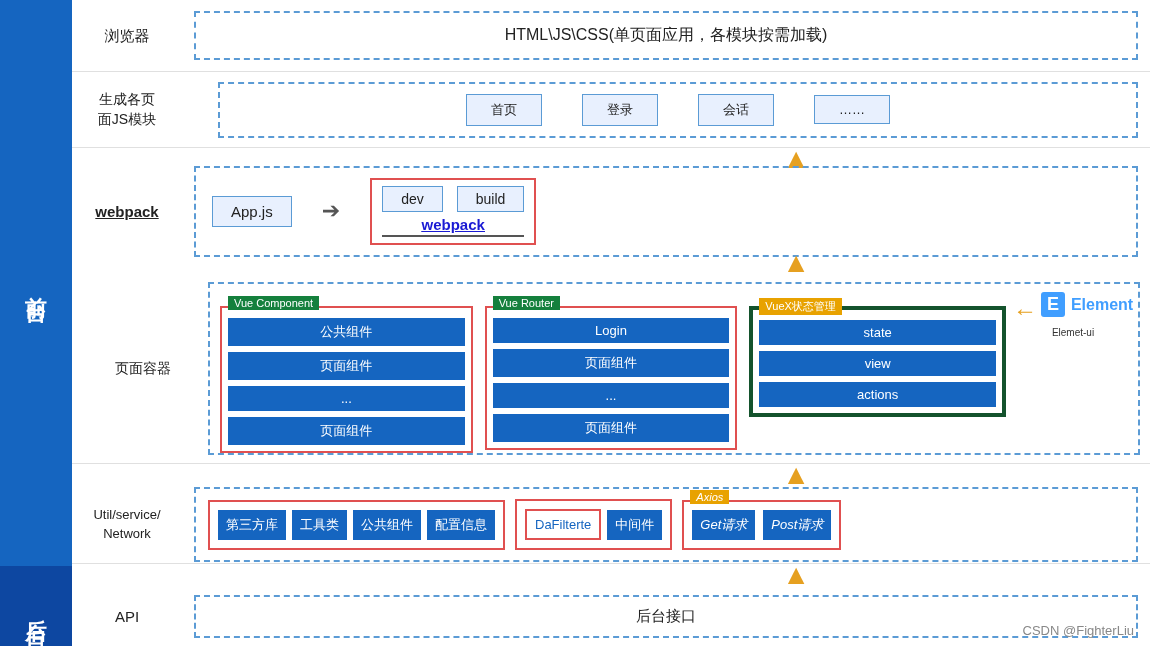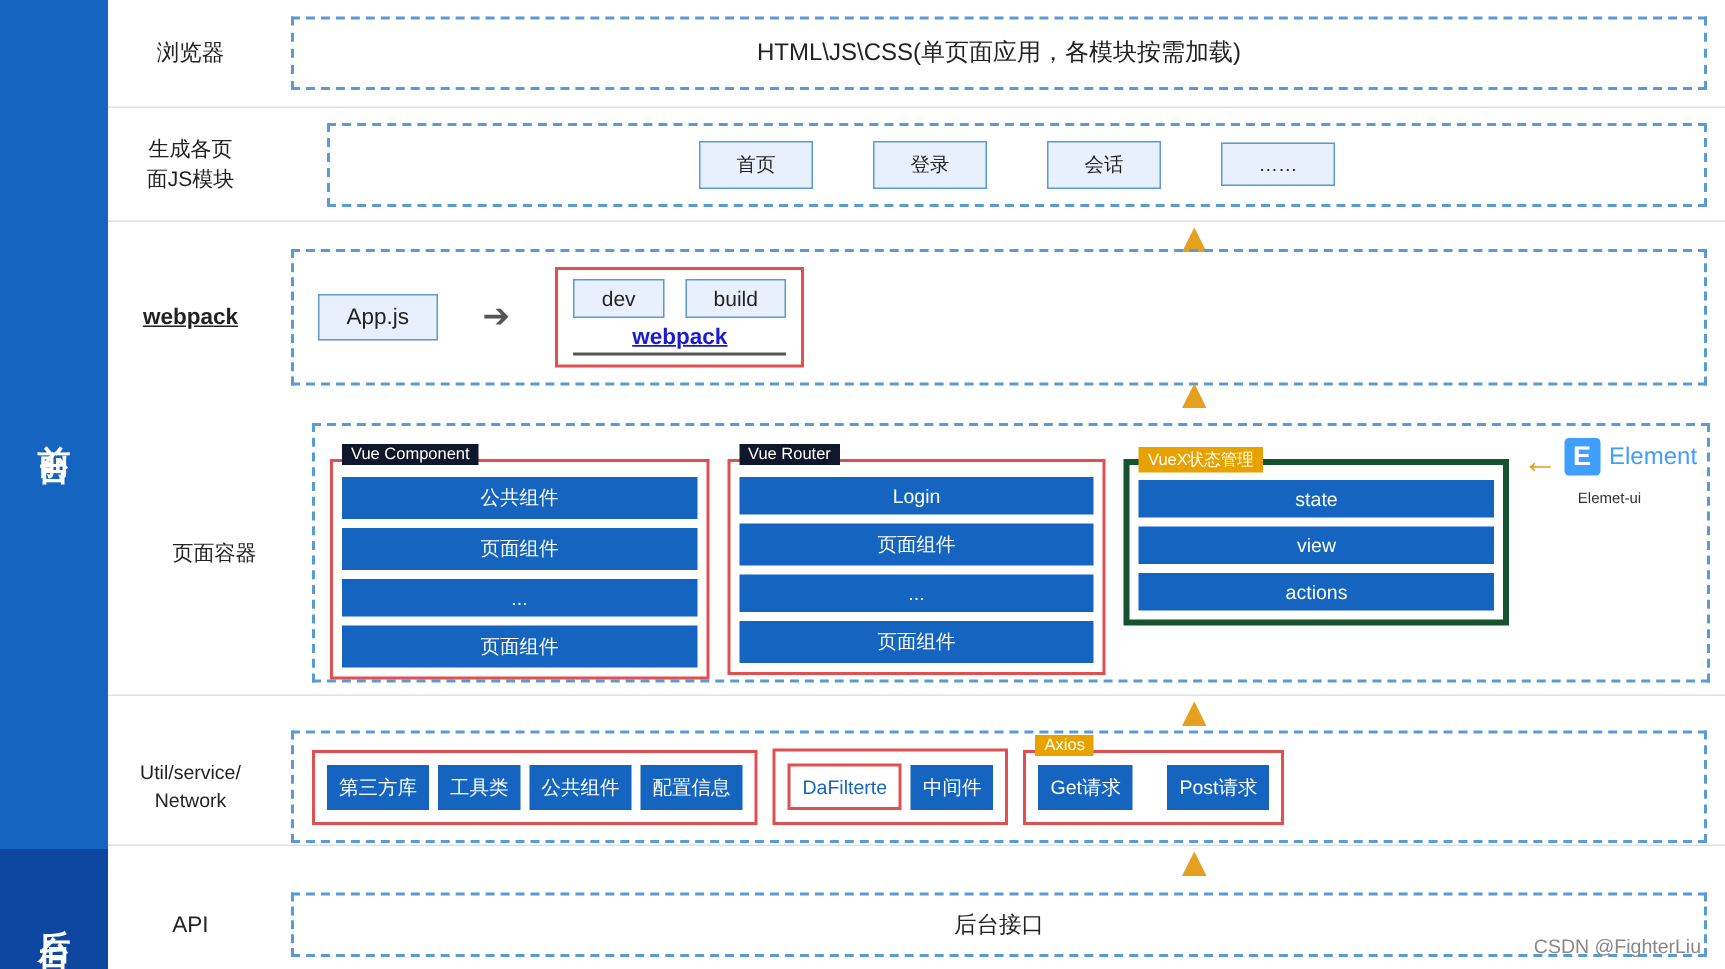--- a/index.html
+++ b/index.html
@@ -180,21 +180,21 @@
       flex: 1;
       min-width: 0;
       position: relative;
       padding: 4px 6px 6px;
     }
 
     .vue-block-header {
       position: absolute;
       top: -12px;
       left: 6px;
-      background: #0f172a;
+      background: #15803d;
       color: #fff;
       font-size: 11px;
       padding: 1px 6px;
     }
 
     .vue-item {
       background: #1565C0;
       color: #fff;
       font-size: 13px;
       text-align: center;
@@ -273,23 +273,24 @@
       padding: 8px 8px;
       display: flex;
       gap: 6px;
       align-items: center;
     }
 
     .util-group3 {
       border: 2px solid #e05050;
       padding: 8px 8px;
       display: flex;
-      gap: 23px;
+      gap: 8px;
       align-items: flex-start;
       position: relative;
+      font-style: italic;
     }
 
     .axios-header {
       position: absolute;
       top: -12px;
       left: 6px;
       background: #e8a200;
       color: #fff;
       font-size: 11px;
       padding: 1px 6px;
@@ -479,21 +480,21 @@
             <div class="vue-item">state</div>
             <div class="vue-item">view</div>
             <div class="vue-item">actions</div>
           </div>
 
           <div class="element-ui-area">
             <div style="display:flex;align-items:center;gap:4px;margin-bottom:4px;">
               <span style="color:#e6a020;font-size:24px;">←</span>
               <div class="element-logo">
                 <span style="background:#409EFF;color:#fff;font-size:18px;font-weight:bold;border-radius:3px;padding:2px 6px;">E</span>
-                <span style="color:#409EFF;font-size:16px;font-weight:normal;">Element</span>
+                <span style="color:#409EFF;font-size:16px;font-weight:bold;">Element</span>
               </div>
             </div>
             <div class="element-ui-label">Elemet-ui</div>
           </div>
         </div>
       </div>
     </div>
 
     <div class="arrow-between" style="justify-content:flex-end; padding-right: 340px;">
       <span class="arrow-orange-up">▲</span>

